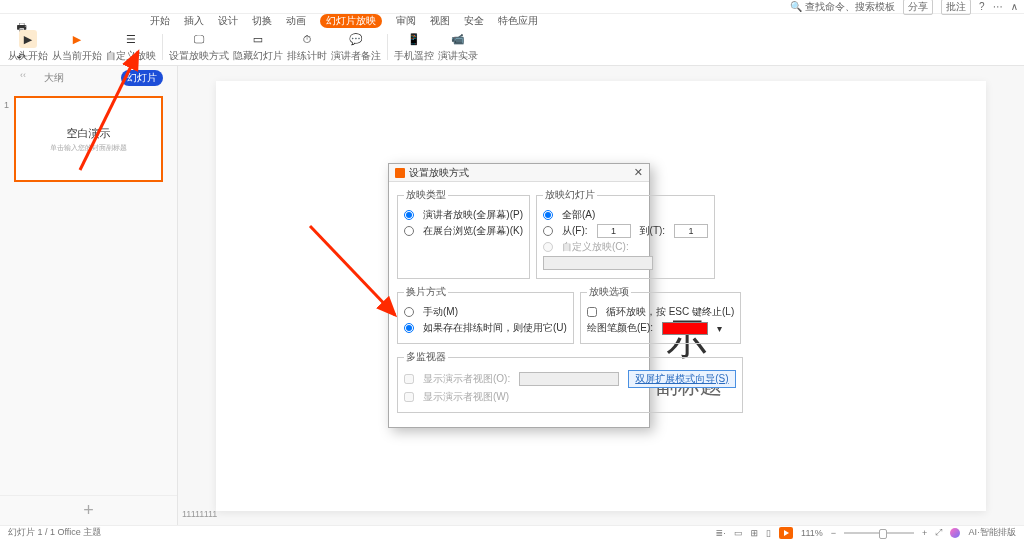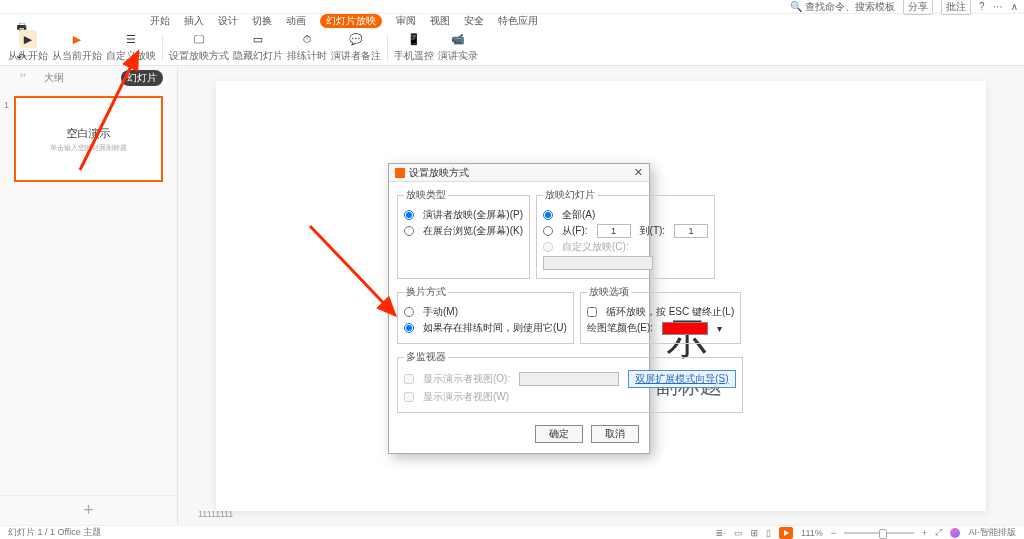--- a/index.html
+++ b/index.html
@@ -20,33 +20,33 @@
   .ribbon { height: 38px; background: #fff; border-bottom: 1px solid #e5e5e5; display: flex; align-items: center; padding: 0 8px; gap: 4px; }
   .ribbon .ritem { display: flex; flex-direction: column; align-items: center; gap: 1px; min-width: 38px; }
   .ribbon .ricon { width: 18px; height: 18px; border-radius: 3px; display: flex; align-items: center; justify-content: center; }
   .ribbon .rlabel { font-size: 10px; color: #666; white-space: nowrap; }
   .ribbon .sep { width: 1px; height: 26px; background: #e5e5e5; margin: 0 2px; }
 
   .body { display: flex; height: 459px; }
   .sidebar { width: 178px; background: #f9f9f9; border-right: 1px solid #e5e5e5; display: flex; flex-direction: column; }
   .sidebar .tabs { display: flex; justify-content: center; gap: 6px; font-size: 10px; padding: 4px 0; }
   .sidebar .tabs .tab { padding: 1px 6px; border-radius: 8px; color: #888; }
-  .sidebar .tabs .tab.active { background: #404040; color: #fff; margin-left: 45px; }
+  .sidebar .tabs .tab.active { background: #1d4ed8; color: #fff; margin-left: 45px; }
   .sidebar .arrow { font-size: 9px; color: #aaa; padding: 0 6px; }
   .thumb { margin: 6px 14px; background: #fff; border: 2px solid #f96400; height: 86px; position: relative; font-size: 9px; display: flex; flex-direction: column; align-items: center; justify-content: center; }
   .thumb .tnum { position: absolute; left: -12px; top: 2px; font-size: 9px; color: #888; }
   .thumb .ttitle { font-size: 11px; color: #333; }
   .thumb .tsub { font-size: 7px; color: #aaa; margin-top: 2px; }
   .sidebar .plus { margin-top: auto; text-align: center; font-size: 18px; color: #aaa; padding: 4px 0; border-top: 1px solid #eee; }
 
   .stage { flex: 1; background: #f7f7f7; position: relative; display: flex; align-items: center; justify-content: center; }
   .slide { width: 770px; height: 430px; background: #fff; box-shadow: 0 2px 8px rgba(0,0,0,.08); position: relative; }
   .slide .bigtext { position: absolute; left: 450px; top: 230px; font-size: 42px; color: #333; letter-spacing: 4px; }
   .slide .subtext { position: absolute; left: 440px; top: 290px; font-size: 22px; color: #666; }
-  .stage .corner { position: absolute; left: 20px; bottom: 6px; font-size: 9px; color: #999; }
+  .stage .corner { position: absolute; left: 4px; bottom: 6px; font-size: 9px; color: #999; }
 
   .statusbar { height: 14px; background: #fff; border-top: 1px solid #eee; display: flex; align-items: center; padding: 0 8px; font-size: 9px; color: #777; }
   .statusbar .right { margin-left: auto; display: flex; align-items: center; gap: 8px; }
   .statusbar .playbtn { width: 14px; height: 12px; background: #f96400; border-radius: 2px; display: inline-flex; align-items: center; justify-content: center; }
   .statusbar .playbtn::before { content: ""; border-left: 5px solid #fff; border-top: 3px solid transparent; border-bottom: 3px solid transparent; }
   .statusbar .zoomslider { width: 70px; height: 2px; background: #ccc; position: relative; }
   .statusbar .zoomslider::before { content: ""; position: absolute; left: 50%; top: -3px; width: 6px; height: 8px; background: #fff; border: 1px solid #aaa; border-radius: 2px; }
 
   
   .dialog { position: absolute; left: 388px; top: 163px; width: 262px; background: #fff; border: 1px solid #aaa; box-shadow: 4px 4px 12px rgba(0,0,0,.25); font-size: 10px; }
@@ -259,24 +259,20 @@
           <input type="checkbox" disabled="" style=""> 
           <span>显示演示者视图(O):</span> 
           <span class="drop"></span> 
           <span class="btn blue">双屏扩展模式向导(S)</span>
         </label>
       <label class="dis">
           <input type="checkbox" disabled="" style=""> 
           <span>显示演示者视图(W)</span>
         </label>
     </fieldset>
-    <div class="footer">
-      <span class="btn">确定</span>
-      <span class="btn">取消</span>
-    </div>
   </div>
 </div>
 
 <svg class="arrow-svg" style="left:0;top:0" width="1024" height="539">
   <defs>
       <marker id="ah" markerWidth="8" markerHeight="8" refX="6" refY="3" orient="auto">
         <path d="M0,0 L7,3 L0,6 Z" fill="#ff2a00"></path>
       </marker>
     </defs>
   <line x1="80" y1="170" x2="138" y2="52" stroke="#ff2a00" stroke-width="3" marker-end="url(#ah)"></line>

